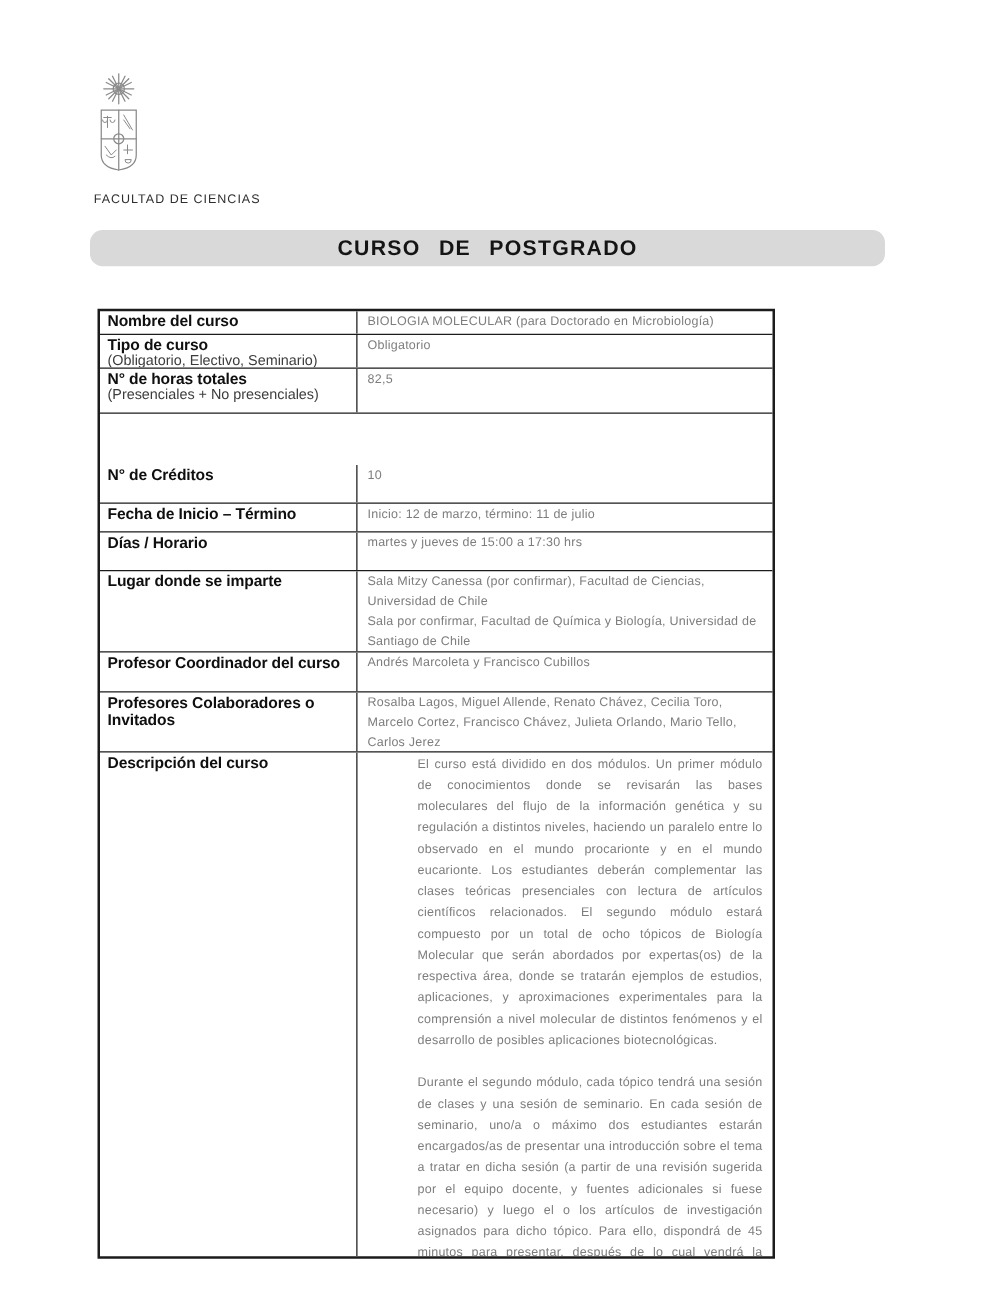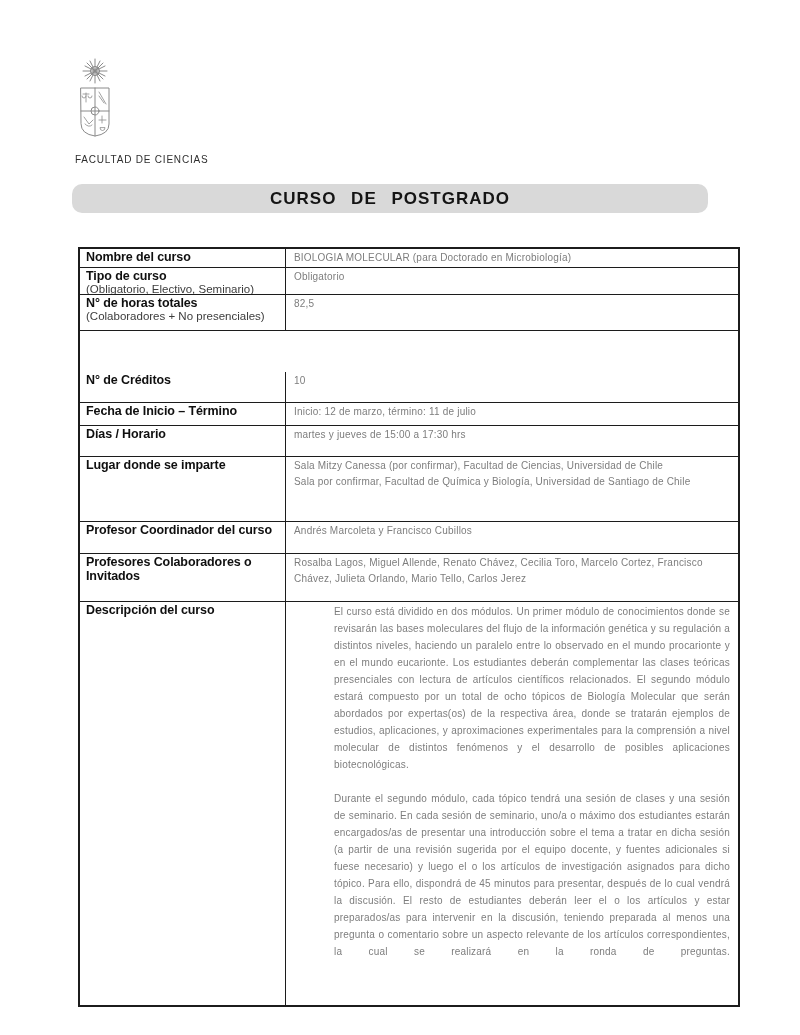--- a/index.html
+++ b/index.html
@@ -17,21 +17,21 @@
   }
   .title-bar {
     position: absolute; left: 72px; top: 184px; width: 636px; height: 29px;
     background: #d9d9d9; text-align: center; line-height: 29px; border-radius: 10px;
   }
   .title-text {
     font-weight: bold; font-size: 17px; letter-spacing: 1px; word-spacing: 9px;
     color: #141414;
   }
   .course-table {
-    position: absolute; left: 78px; top: 247px; width: 662px;
+    position: absolute; left: 78px; top: 247px; width: 542px;
     border: 2px solid #1c1c1c; box-sizing: border-box; background: #fff;
   }
   .t-row { display: flex; border-bottom: 1px solid #1c1c1c; box-sizing: border-box; overflow: hidden; }
   .t-row:last-child { border-bottom: none; gap: 40px; }
   .cell-l {
     width: 206px; min-width: 206px; box-sizing: border-box;
     border-right: 1px solid #1c1c1c;
     padding: 1px 5px 0 6px; overflow: hidden;
   }
   .cell-v {
@@ -106,21 +106,21 @@
         <span class="sub">(Obligatorio, Electivo, Seminario)</span>
       </div>
       <div class="cell-v">
         <span>Obligatorio</span>
       </div>
     </div>
 
     <div class="t-row r2">
       <div class="cell-l">
         <span class="lbl">N° de horas totales</span>
-        <span class="sub">(Colaboradores + No presenciales)</span>
+        <span class="sub">(Presenciales + No presenciales)</span>
       </div>
       <div class="cell-v">
         <span>82,5</span>
       </div>
     </div>
 
     <div class="t-row r3">
       <div class="cell-l">
         <span class="lbl">N° de Créditos</span>
       </div>

